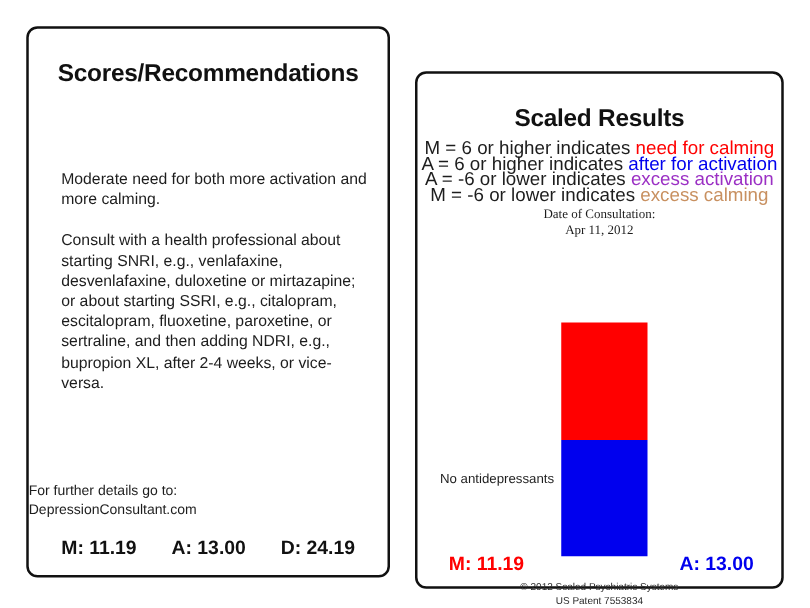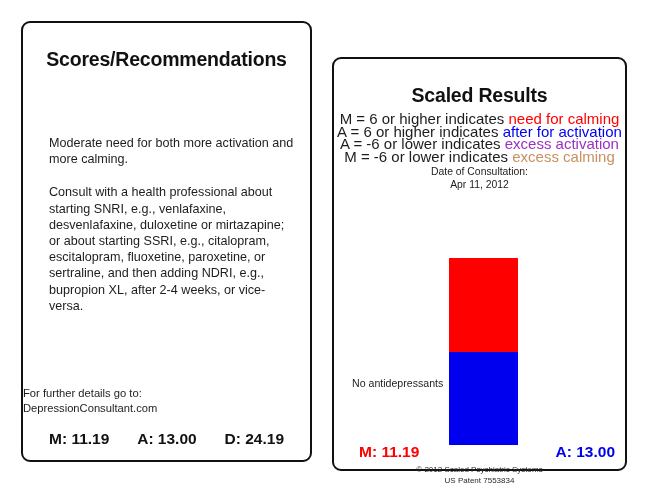--- a/index.html
+++ b/index.html
@@ -120,31 +120,31 @@
     position: absolute;
     left: 0;
     right: 0;
     top: 107px;
     text-align: center;
   }
   .date-line {
     font-size: 10.4px;
     line-height: 12.6px;
     color: #1d1d1d;
+    font-family: Liberation Serif, serif;
   }
 
   
   .chart-area {
     position: absolute;
     left: 0;
     top: 0;
     width: 100%;
     height: 100%;
     pointer-events: none;
-    padding-left: 12px;
   }
   .bar {
     position: absolute;
     left: 115px;
     top: 199px;
     width: 69px;
     height: 187px;
   }
   .bar-seg { width: 100%; box-sizing: border-box; }
   .bar-seg.calming { height: 50%; }

